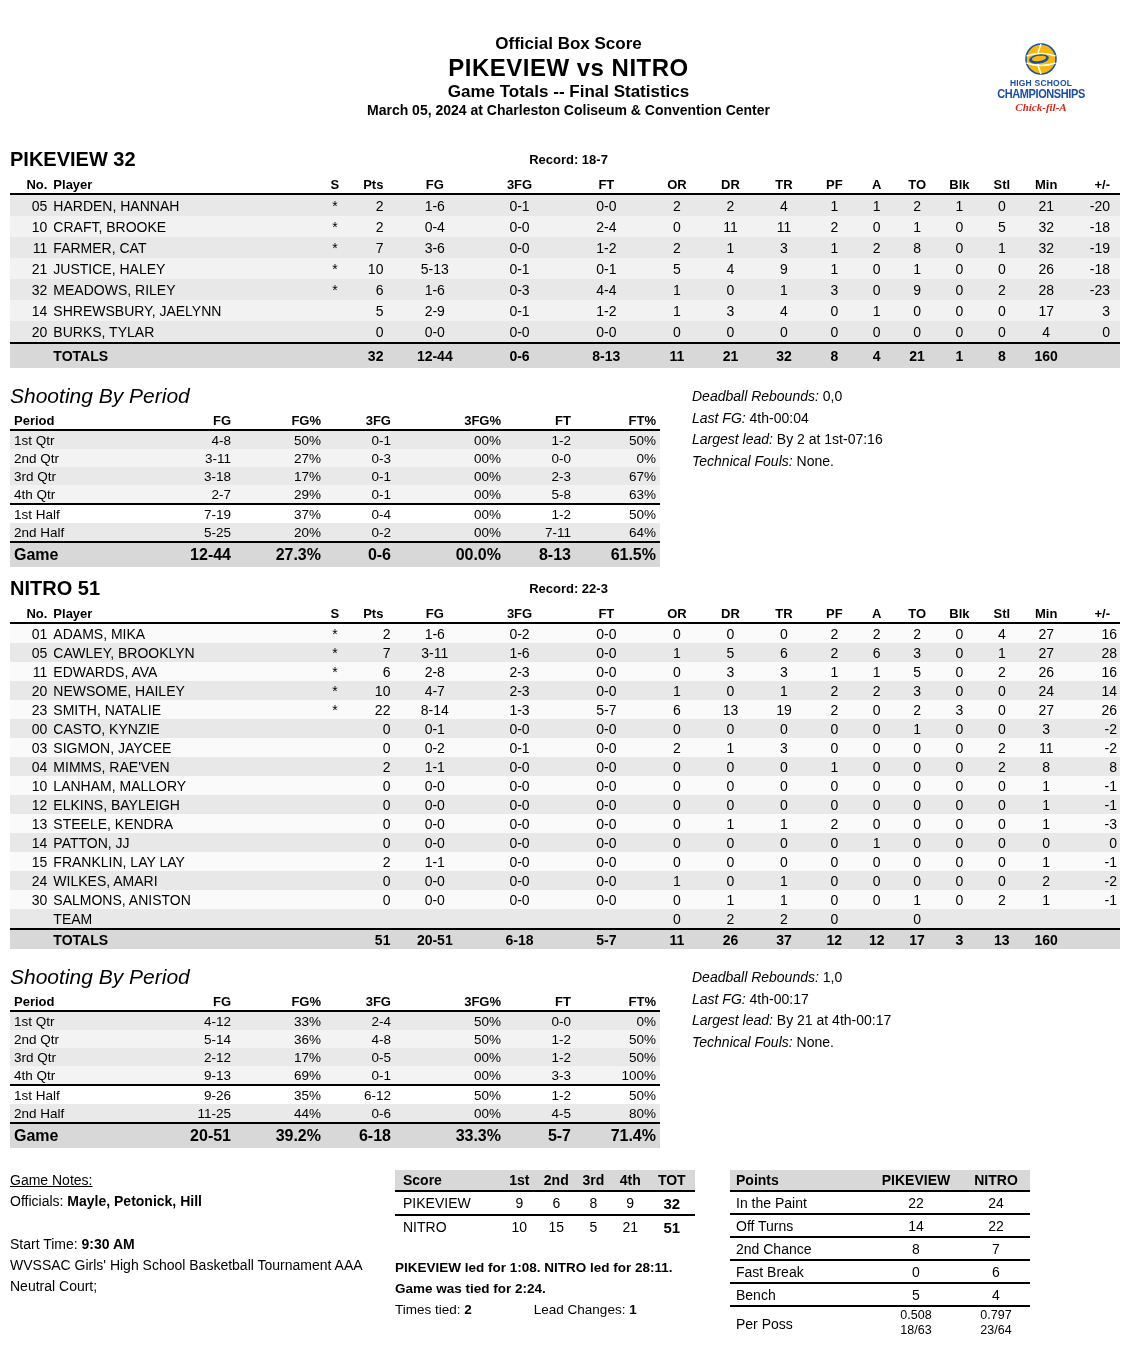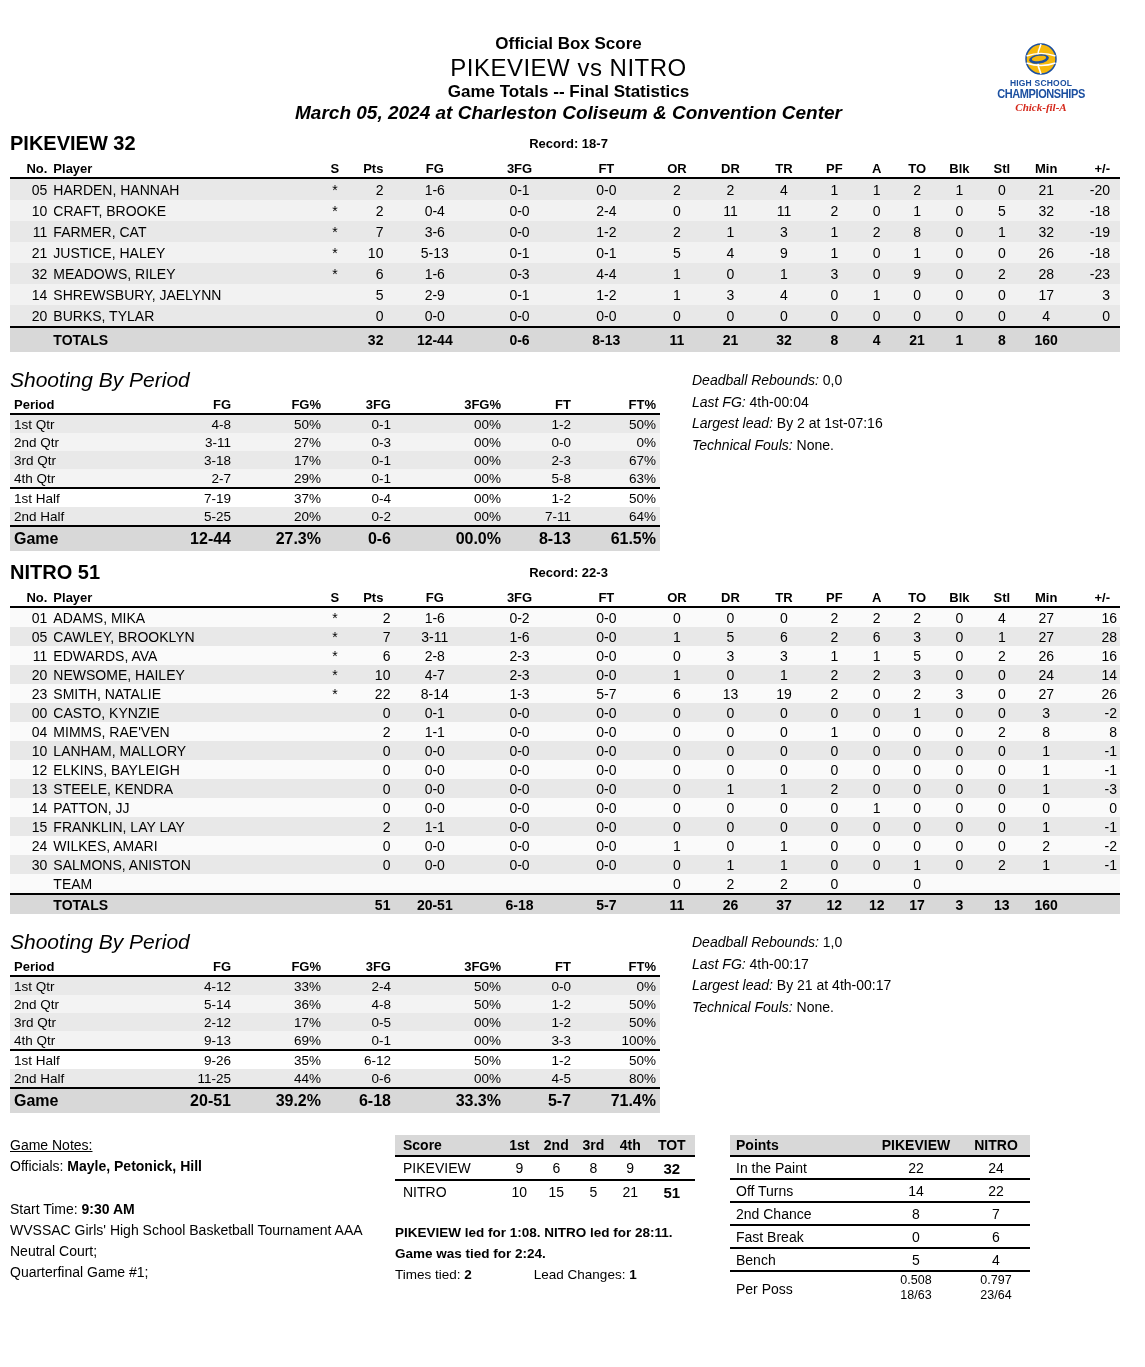--- a/index.html
+++ b/index.html
@@ -6,25 +6,25 @@
   html,body { background:#fff; }
   body {
     width:1145px; min-height:1367px;
     font-family:"Liberation Sans", sans-serif;
     color:#000;
     position:relative;
   }
   .page { padding:34px 18px 10px 10px; position:relative; }
 
   
-  .top-header { text-align:center; position:relative; margin-bottom:8px; }
+  .top-header { text-align:center; position:relative; margin-bottom:30px; }
   .hdr-line1 { font-size:17px; font-weight:bold; }
-  .hdr-line2 { font-size:24px; font-weight:normal; letter-spacing:.5px; }
+  .hdr-line2 { font-size:24px; font-weight:bold; letter-spacing:.5px; }
   .hdr-line3 { font-size:17px; font-weight:bold; }
-  .hdr-line4 { font-size:19px; font-weight:bold;font-style:italic; }
+  .hdr-line4 { font-size:14px; font-weight:bold; }
 
   .logo { position:absolute; right:40px; top:8px; width:92px; text-align:center; line-height:1; }
   .logo-ball { display:block; margin:0 auto 1px; }
   .logo-l1 { color:#1b4fa0; font-size:8.5px; font-weight:bold; letter-spacing:.2px; }
   .logo-l2 { color:#1b4fa0; font-size:11px; font-weight:bold; letter-spacing:-0.4px; transform:scaleY(1.15); }
   .logo-script { color:#d5281b; font-family:"Liberation Serif", serif; font-style:italic; font-weight:bold; font-size:11px; margin-top:3px; }
 
   
   .team-section { margin-bottom:10px; }
   .team-header { position:relative; height:26px; margin-bottom:2px; }
@@ -589,20 +589,39 @@
             <td class="c-mid">0</td>
             <td class="c-mid">0</td>
             <td class="c-mid">0</td>
             <td class="c-mid">1</td>
             <td class="c-mid">0</td>
             <td class="c-mid">0</td>
             <td class="c-mid">3</td>
             <td class="c-pm">-2</td>
           </tr>
           <tr>
+            <td class="c-no">03</td>
+            <td class="c-player">SIGMON, JAYCEE</td>
+            <td class="c-s"></td>
+            <td class="c-pts">0</td>
+            <td class="c-mid">0-2</td>
+            <td class="c-mid">0-1</td>
+            <td class="c-mid">0-0</td>
+            <td class="c-mid">2</td>
+            <td class="c-mid">1</td>
+            <td class="c-mid">3</td>
+            <td class="c-mid">0</td>
+            <td class="c-mid">0</td>
+            <td class="c-mid">0</td>
+            <td class="c-mid">0</td>
+            <td class="c-mid">2</td>
+            <td class="c-mid">11</td>
+            <td class="c-pm">-2</td>
+          </tr>
+          <tr>
             <td class="c-no">04</td>
             <td class="c-player">MIMMS, RAE'VEN</td>
             <td class="c-s"></td>
             <td class="c-pts">2</td>
             <td class="c-mid">1-1</td>
             <td class="c-mid">0-0</td>
             <td class="c-mid">0-0</td>
             <td class="c-mid">0</td>
             <td class="c-mid">0</td>
             <td class="c-mid">0</td>
@@ -896,21 +915,20 @@
 
   <div class="bottom-row">
 
     <div class="game-notes">
       <div class="gn-title">Game Notes:</div>
       <div><span>Officials:</span> <span class="bold">Mayle, Petonick, Hill</span></div>
       <div class="gn-gap"></div>
       <div><span>Start Time:</span> <span class="bold">9:30 AM</span></div>
       <div>WVSSAC Girls' High School Basketball Tournament AAA</div>
       <div>Neutral Court;</div>
-      <div>Quarterfinal Game #1;</div>
     </div>
 
     <div class="mid-col">
       <table class="score-table">
         <colgroup>
             <col style="width:110px">
             <col style="width:38px">
             <col style="width:38px">
             <col style="width:38px">
             <col style="width:38px">

